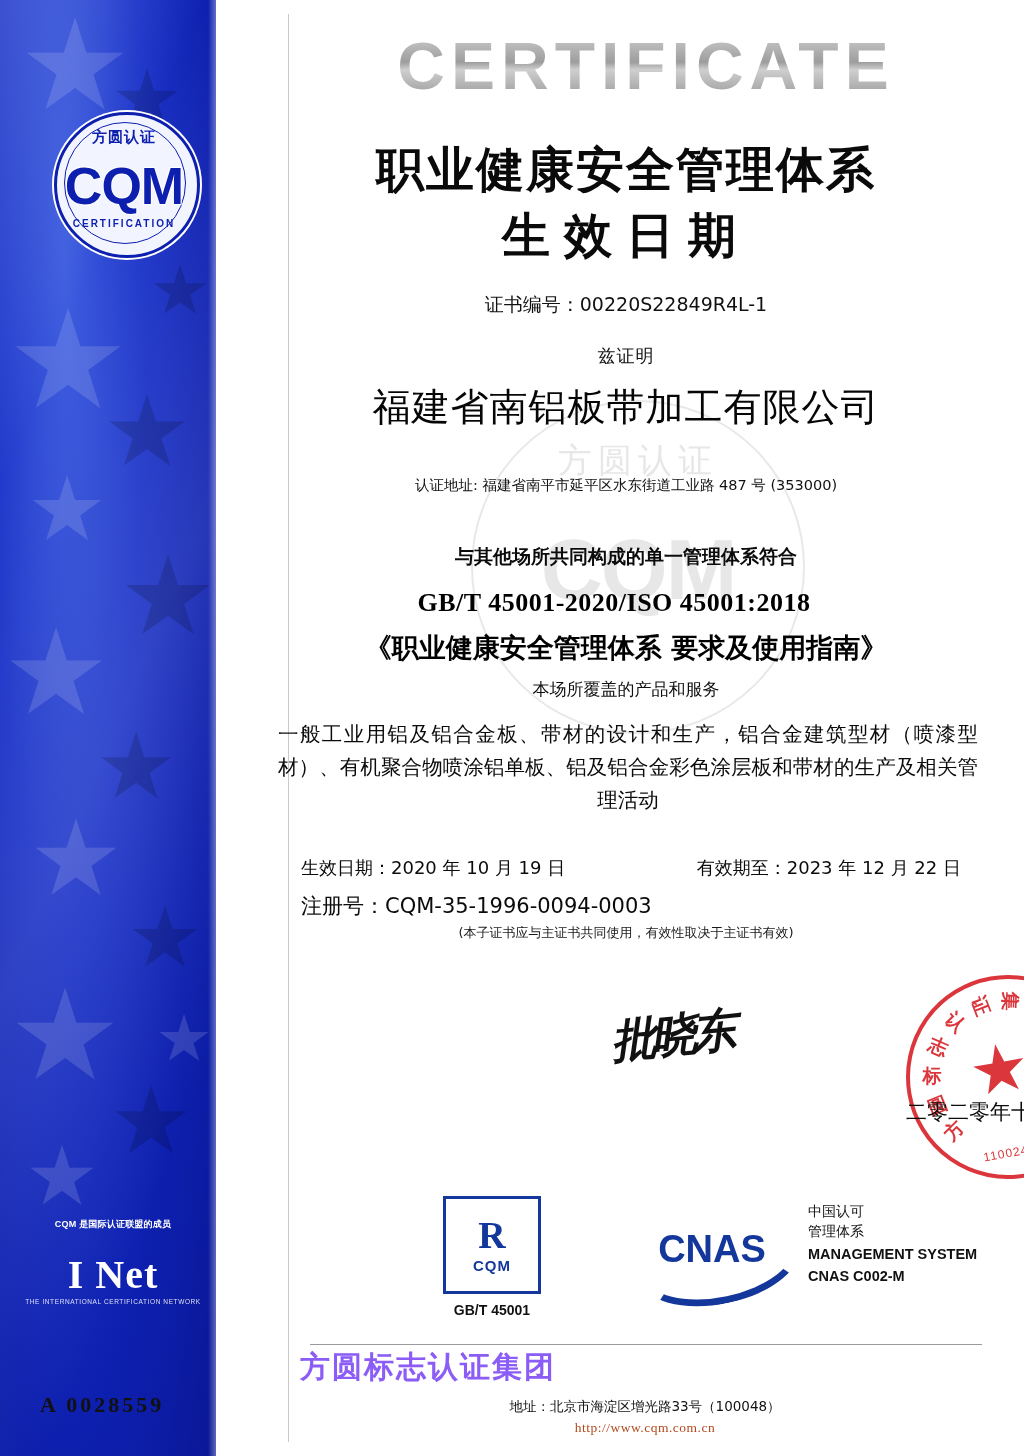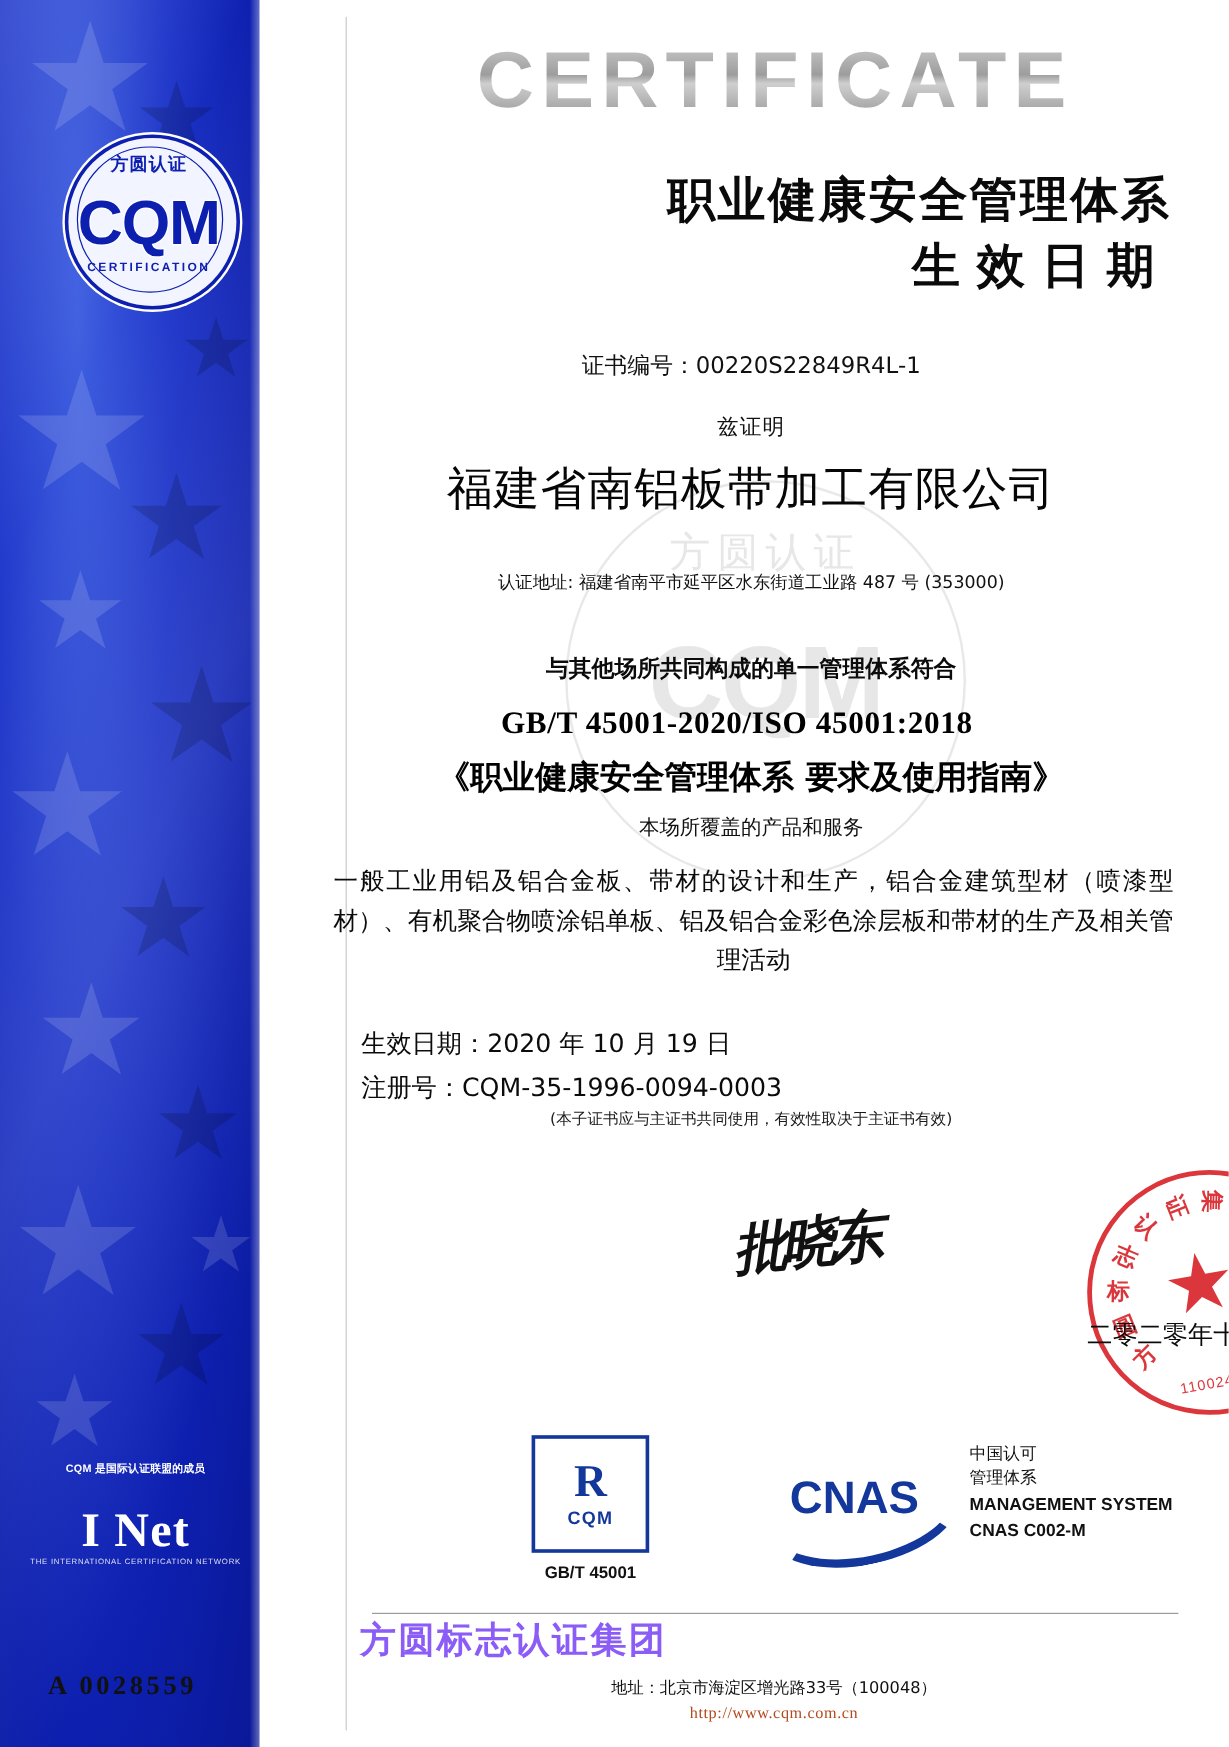--- a/index.html
+++ b/index.html
@@ -197,23 +197,23 @@
     background: linear-gradient(180deg,#d6d6d6 0%,#9d9d9d 45%,#cfcfcf 55%,#8f8f8f 100%);
     -webkit-background-clip: text;
     background-clip: text;
     color: transparent;
   }
 
   .title-cn {
     position: absolute;
     left: 60px; top: 140px;
     width: 700px;
-    text-align: right;
-    font-family: Liberation Sans, sans-serif;
-    font-size: 40px;
+    text-align: center;
+    font-family: Liberation Mono, monospace;
+    font-size: 48px;
     font-weight: 800;
     color: #0a0a0a;
     line-height: 1.38;
     letter-spacing: 2px;
   }
   .title-cn .line2 { letter-spacing: 14px; }
 
   .row { position: absolute; text-align: center; }
 
   .cert-no {
@@ -280,21 +280,21 @@
     text-align: justify;
     text-align-last: center;
     font-family: "DejaVu Sans", "Liberation Serif", serif;
   }
 
   .dates {
     position: absolute;
     left: 85px; top: 856px; width: 660px;
     display: flex;
     justify-content: space-between;
-    font-size: 21px;
+    font-size: 18px;
     color: #0b0b0b;
     font-family: "DejaVu Sans", "Liberation Serif", serif;
   }
   .reg-no {
     position: absolute;
     left: 85px; top: 892px;
     font-size: 21px;
     color: #0b0b0b;
     font-family: "DejaVu Sans", "Liberation Serif", serif;
   }
@@ -546,20 +546,21 @@
     <div class="row company">福建省南铝板带加工有限公司</div>
     <div class="row address">认证地址: 福建省南平市延平区水东街道工业路 487 号 (353000)</div>
     <div class="row single-system">与其他场所共同构成的单一管理体系符合</div>
     <div class="row standard">GB/T 45001-2020/ISO 45001:2018</div>
     <div class="row standard-cn">《职业健康安全管理体系  要求及使用指南》</div>
     <div class="row scope-label">本场所覆盖的产品和服务</div>
     <div class="scope-text">一般工业用铝及铝合金板、带材的设计和生产，铝合金建筑型材（喷漆型材）、有机聚合物喷涂铝单板、铝及铝合金彩色涂层板和带材的生产及相关管理活动</div>
 
     <div class="dates">
       <span>生效日期：2020 年 10 月 19 日</span>
+      <span>有效期至：2023 年 12 月 22 日</span>
     </div>
     <div class="reg-no">注册号：CQM-35-1996-0094-0003</div>
     <div class="note">(本子证书应与主证书共同使用，有效性取决于主证书有效)</div>
 
     <div class="signature">批晓东</div>
 
     <div class="seal">
       <div class="ring-text" id="seal-ring">
           <span style="transform: rotate(-125deg) translate(0px, -76px) rotate(90deg) translate(-50%, -50%);">方</span>
           <span style="transform: rotate(-102.273deg) translate(0px, -76px) rotate(90deg) translate(-50%, -50%);">圆</span>

